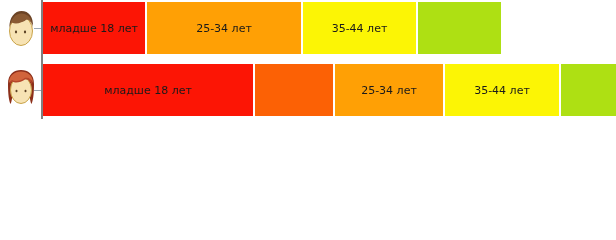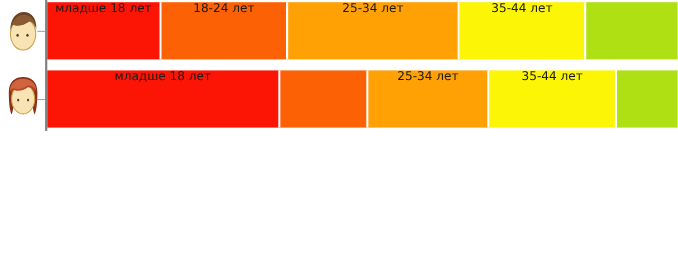--- a/index.html
+++ b/index.html
@@ -44,21 +44,21 @@
     align-items: stretch;
   }
   .row-male { top: 2px; height: 52px; }
   .row-female { top: 64px; height: 52px; }
   .seg {
     position: relative;
     height: 100%;
     box-sizing: border-box;
     border-right: 2px solid #ffffff;
     display: flex;
-    align-items: flex-start;
+    align-items: center;
     justify-content: center;
     overflow: hidden;
   }
   .seg:last-child { border-right: none; }
   .seg-label {
     font-size: 11px;
     color: #1a1a1a;
     white-space: nowrap;
     letter-spacing: 0px;
     line-height: 1;
@@ -95,23 +95,20 @@
   </svg>
 
   <div class="tick t1"></div>
   <div class="tick t2"></div>
   <div class="axis-line"></div>
 
   <div class="row row-male">
       <div class="seg" style="width: 104px; background: rgb(252, 21, 5);">
         <span class="seg-label">младше 18 лет</span>
       </div>
-      <div class="seg" style="width: 115px; background: rgb(252, 97, 5);">
-        <span class="seg-label">18-24 лет</span>
-      </div>
       <div class="seg" style="width: 156px; background: rgb(255, 160, 5);">
         <span class="seg-label">25-34 лет</span>
       </div>
       <div class="seg" style="width: 115px; background: rgb(252, 245, 5);">
         <span class="seg-label">35-44 лет</span>
       </div>
       <div class="seg" style="width: 83px; background: rgb(174, 224, 19);">
         <span class="seg-label"></span>
       </div>
     </div>

